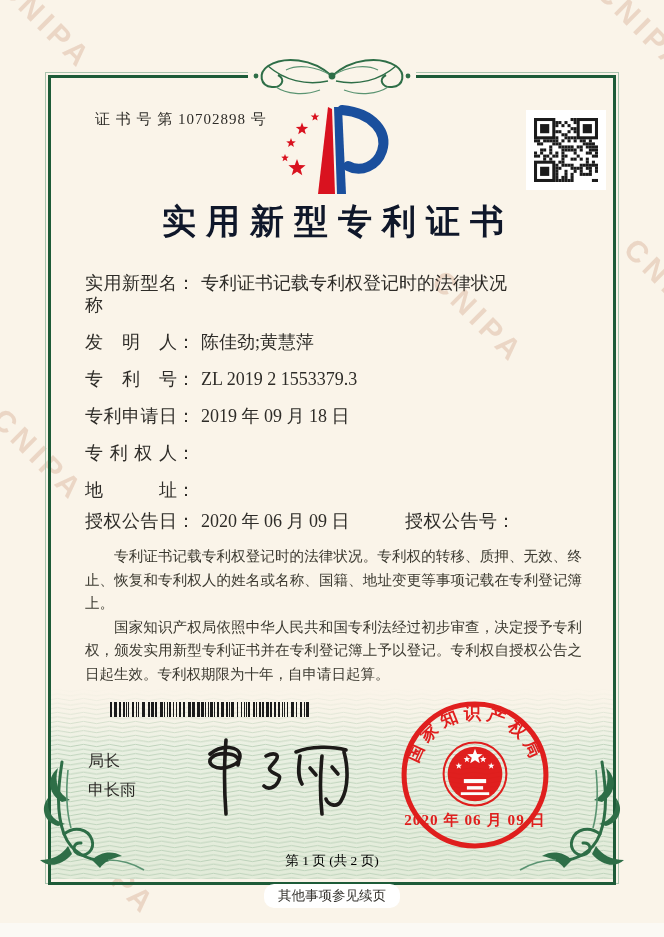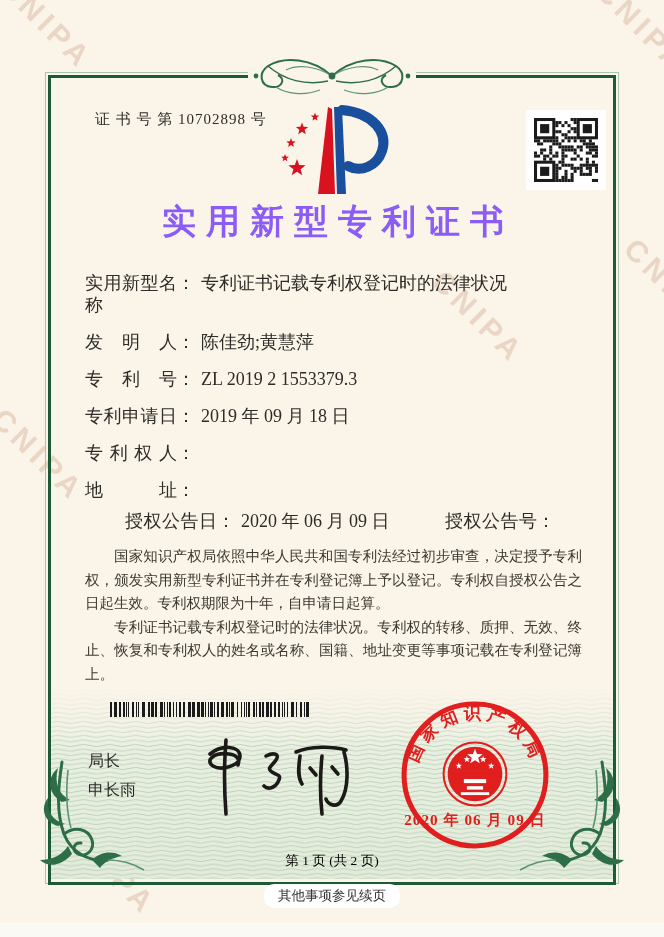--- a/index.html
+++ b/index.html
@@ -33,30 +33,30 @@
   .orn-bl{position:absolute;left:38px;top:756px;}
   .orn-br{position:absolute;left:514px;top:756px;transform:scaleX(-1);}
   
   .cert-no{position:absolute;left:85px;top:110px;font-size:15px;letter-spacing:1px;margin-left:10px;}
   .logo{position:absolute;left:268px;top:104px;}
   .qr-box{position:absolute;left:526px;top:110px;width:80px;height:80px;background:#ffffff;
           display:flex;align-items:center;justify-content:center;}
   .title{
     position:absolute;left:0;top:199px;width:100%;text-align:center;
     font-size:34px;font-weight:bold;letter-spacing:10px;padding-left:12px;box-sizing:border-box;
-    color:#8b5cf6;
+    color:#0f172a;
   }
   
   .fields{position:absolute;left:85px;top:272px;width:500px;font-size:18px;}
   .f-row{display:flex;margin-bottom:15px;line-height:22px;}
   .f-label{display:inline-block;width:92px;text-align:justify;text-align-last:justify;flex:none;}
   .f-colon{flex:none;}
   .f-value{padding-left:6px;}
   .grant-row{display:flex;line-height:22px;margin-top:1px;}
-  .grant-pair1{display:flex;width:320px;flex:none;margin-left:40px;}
+  .grant-pair1{display:flex;width:320px;flex:none;}
   .grant-pair2{display:flex;}
   
   .paras{position:absolute;left:85px;top:545px;width:497px;
          font-size:14.5px;line-height:23.5px;text-align:justify;color:#3a382f;}
   .paras p{margin:0;text-indent:2em;}
   
   .barcode{position:absolute;left:110px;top:702px;}
   .director{position:absolute;left:88px;top:746px;font-size:16px;line-height:29px;
             font-family:"Liberation Sans","DejaVu Sans",sans-serif;color:#2b2926;}
   .signature{position:absolute;left:188px;top:726px;}
@@ -350,22 +350,22 @@
         <span class="f-value">2020 年 06 月 09 日</span>
       </span>
       <span class="grant-pair2">
         <span class="f-label">授权公告号</span>
           <span>：</span>
       </span>
     </div>
   </div>
 
   <div class="paras">
+    <p>专利证书记载专利权登记时的法律状况。专利权的转移、质押、无效、终止、恢复和专利权人的姓名或名称、国籍、地址变更等事项记载在专利登记簿上。</p>
     <p>国家知识产权局依照中华人民共和国专利法经过初步审查，决定授予专利权，颁发实用新型专利证书并在专利登记簿上予以登记。专利权自授权公告之日起生效。专利权期限为十年，自申请日起算。</p>
-    <p>专利证书记载专利权登记时的法律状况。专利权的转移、质押、无效、终止、恢复和专利权人的姓名或名称、国籍、地址变更等事项记载在专利登记簿上。</p>
   </div>
 
   <svg class="barcode" id="barcode-svg" width="200" height="15" viewBox="0 0 200 15">
       <rect x="0" y="0" width="2" height="15" fill="#1b1b1b"></rect>
       <rect x="4" y="0" width="3" height="15" fill="#1b1b1b"></rect>
       <rect x="9" y="0" width="2" height="15" fill="#1b1b1b"></rect>
       <rect x="13" y="0" width="2" height="15" fill="#1b1b1b"></rect>
       <rect x="16" y="0" width="1" height="15" fill="#1b1b1b"></rect>
       <rect x="18" y="0" width="1" height="15" fill="#1b1b1b"></rect>
       <rect x="22" y="0" width="2" height="15" fill="#1b1b1b"></rect>

